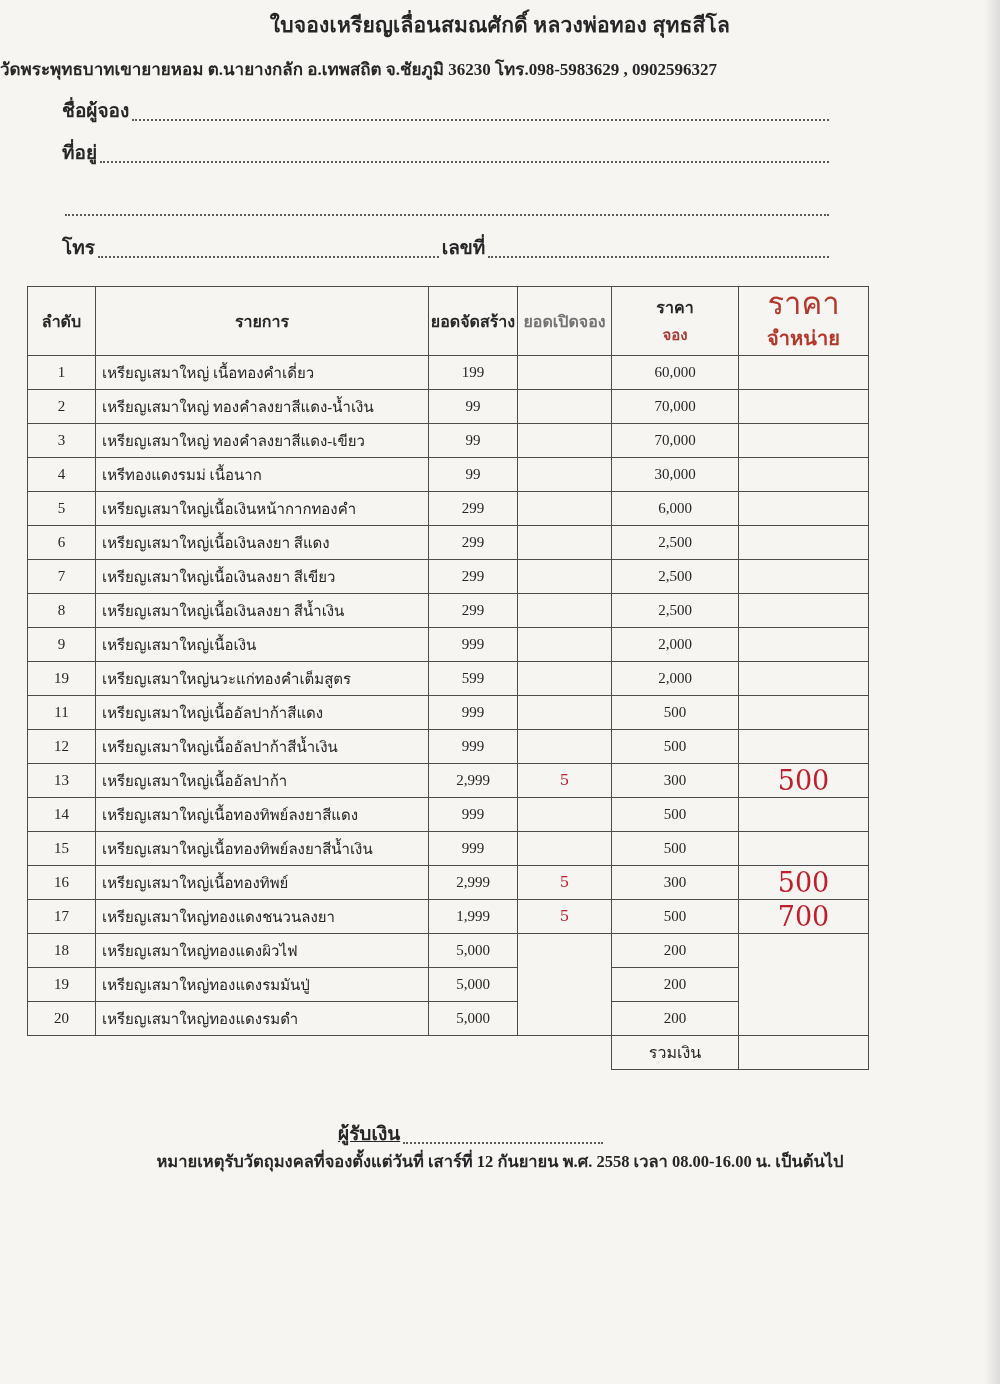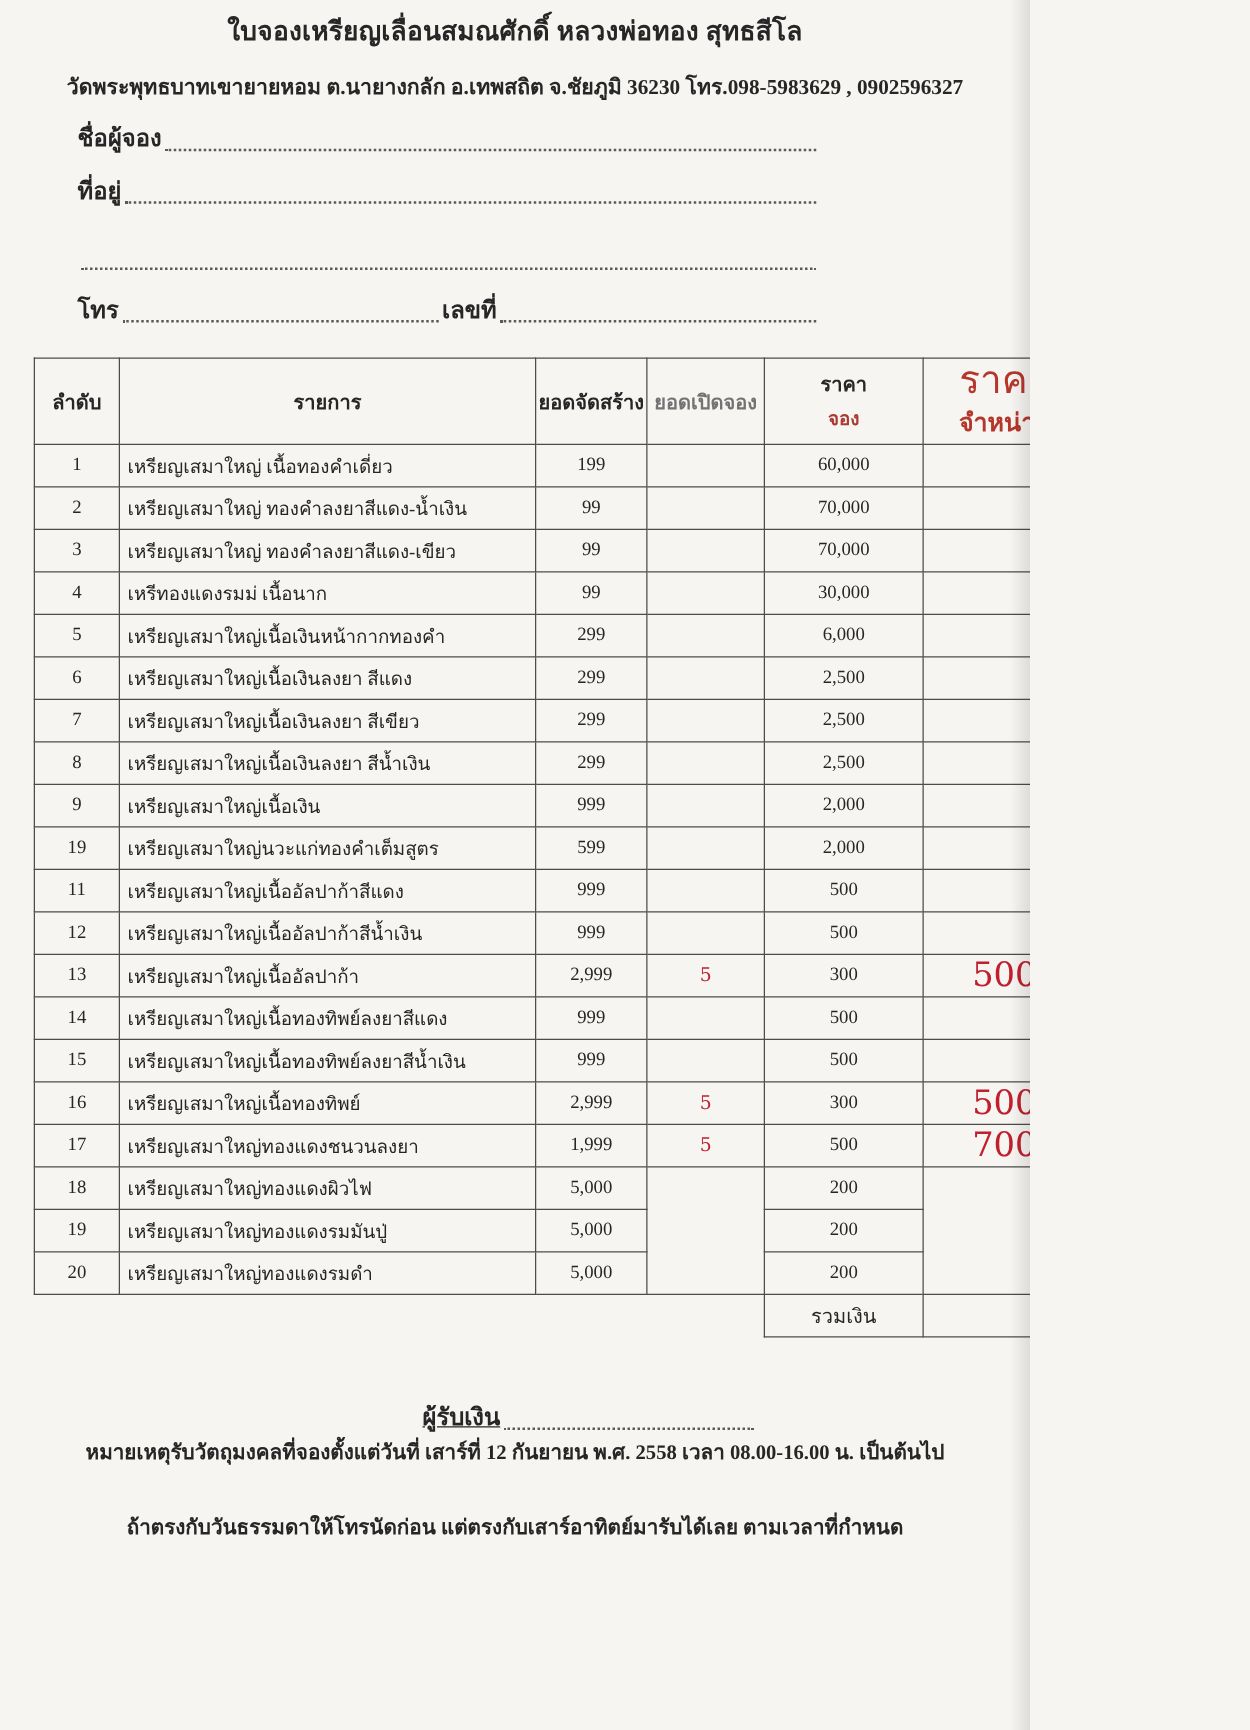--- a/index.html
+++ b/index.html
@@ -2,29 +2,29 @@
 <html><head>
 <meta charset="utf-8">
 <style>
   html,body { margin:0; padding:0; }
   body {
     width:1000px; height:1384px;
     background:#f6f5f2;
     font-family:"Liberation Serif","DejaVu Serif",serif;
     color:#262626;
   }
-  .page { position:relative; width:824px; height:1384px; overflow:hidden; }
+  .page { position:relative; width:1000px; height:1384px; overflow:hidden; }
   .page::after{
     content:''; position:absolute; right:0; top:0; width:16px; height:100%;
     background:linear-gradient(to right, rgba(0,0,0,0), rgba(0,0,0,0.10));
     pointer-events:none;
   }
 
   .title { text-align:center; padding-top:8px; font-size:21px; font-weight:bold; letter-spacing:.2px; }
-  .address { text-align:center; margin-top:14px; font-size:17px; font-weight:600; }
+  .address { text-align:left; margin-top:14px; font-size:17px; font-weight:600; }
 
   .form-area { margin:14px 168px 0 62px; }
   .fline { display:flex; align-items:flex-end; margin-top:13px; height:29px; font-size:19px; font-weight:600; }
   .fline .lbl { white-space:nowrap; }
   .dots { flex:1; border-bottom:2px dotted #5a5a5a; margin:0 3px 4px 3px; height:2px; }
 
   table.order {
     margin:24px 0 0 27px; width:841px;
     border-collapse:collapse; table-layout:fixed;
     background:transparent;
@@ -269,15 +269,14 @@
       </tr>
     </tfoot>
   </table>
 
   <div class="receiver">
     <span class="lbl">ผู้รับเงิน</span>
     <span class="dots"></span>
   </div>
 
   <div class="note note-1">หมายเหตุรับวัตถุมงคลที่จองตั้งแต่วันที่ เสาร์ที่ 12 กันยายน พ.ศ. 2558  เวลา 08.00-16.00 น. เป็นต้นไป</div>
-  <div class="note note-2">ถ้าตรงกับวันธรรมดาให้โทรนัดก่อน แต่ตรงกับเสาร์อาทิตย์มารับได้เลย ตามเวลาที่กำหนด</div>
 
 </div>
 
 </body></html>

